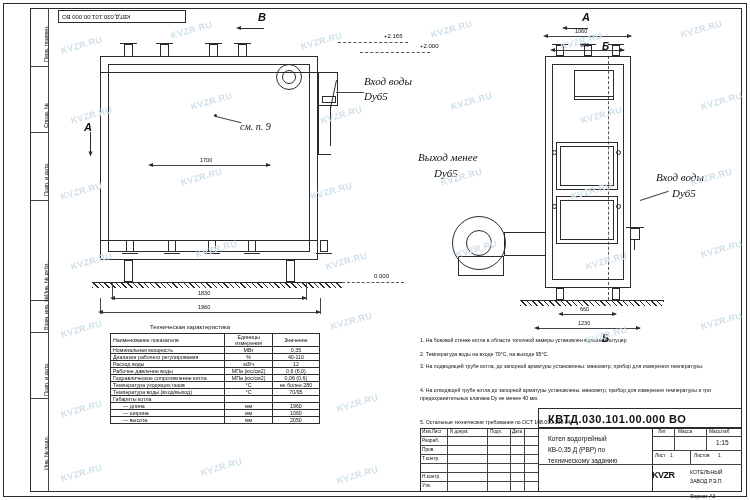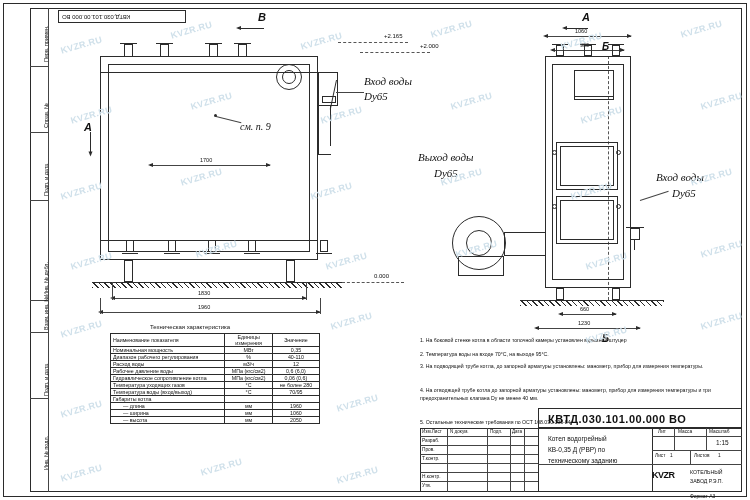--- a/index.html
+++ b/index.html
@@ -133,21 +133,21 @@
   <div class="txt" style="left:374px;top:273px;">0.000</div>
 
   <div class="txt hand" style="left:364px;top:76px;font-size:11px;">Вход воды</div>
   <div class="txt hand" style="left:364px;top:91px;font-size:11px;">Dy65</div>
   <div class="ln h thin" style="left:336px;top:92px;width:28px;"></div>
 
   <div class="txt hand" style="left:240px;top:122px;font-size:10px;">см. п. 9</div>
   <div class="ln thin" style="left:216px;top:116px;width:26px;height:1px;transform:rotate(14deg);transform-origin:left;"></div>
   <div class="circ" style="left:214px;top:114px;width:3px;height:3px;background:#2b2b2b;border:none;"></div>
 
-  <div class="txt hand" style="left:418px;top:152px;font-size:11px;">Выход воды</div>
+  <div class="txt hand" style="left:418px;top:152px;font-size:11px;">Выход менее</div>
   <div class="txt hand" style="left:434px;top:168px;font-size:11px;">Dy65</div>
 
   <div class="txt i b" style="left:582px;top:12px;font-size:11px;">А</div>
   <div class="ln h" style="left:566px;top:28px;width:22px;"></div>
   <div class="arrowL" style="left:562px;top:26px;"></div>
 
   <div class="ln h thin" style="left:545px;top:36px;width:86px;"></div>
   <div class="arrowL" style="left:543px;top:34px;"></div>
   <div class="arrowR" style="left:627px;top:34px;"></div>
   <div class="dim" style="left:575px;top:28px;">1060</div>

